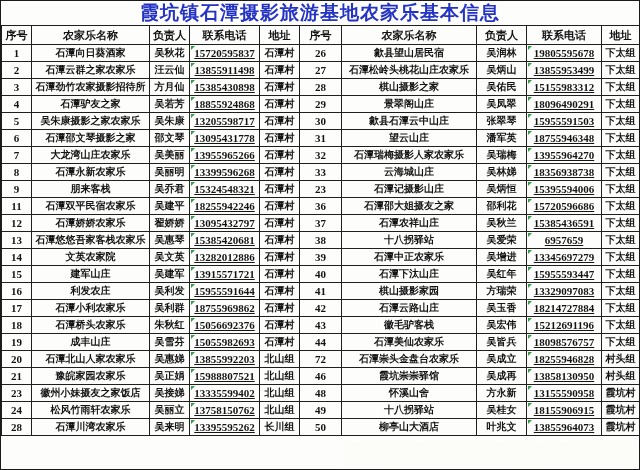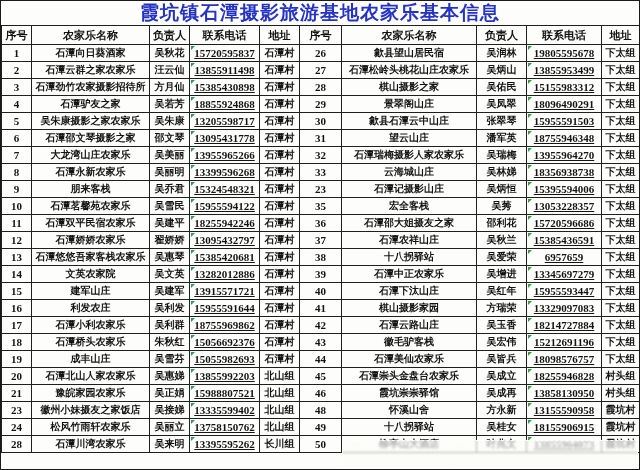--- a/index.html
+++ b/index.html
@@ -160,32 +160,20 @@
             <td class="cn">吴乔君</td>
             <td class="num phone">15324548321<span class="flag"></span></td>
             <td class="cn">石潭村</td>
             <td class="num">23</td>
             <td class="cn">石潭记摄影山庄</td>
             <td class="cn">吴炳恒</td>
             <td class="num phone">15395594006<span class="flag"></span></td>
             <td class="cn">下太组</td>
           </tr>
           <tr>
-            <td class="num">10</td>
-            <td class="cn">石潭茗馨苑农家乐</td>
-            <td class="cn">吴雪民</td>
-            <td class="num phone">15955594122<span class="flag"></span></td>
-            <td class="cn">石潭村</td>
-            <td class="num">35</td>
-            <td class="cn">宏全客栈</td>
-            <td class="cn">吴莠</td>
-            <td class="num phone">13053228357<span class="flag"></span></td>
-            <td class="cn">下太组</td>
-          </tr>
-          <tr>
             <td class="num">11</td>
             <td class="cn">石潭双平民宿农家乐</td>
             <td class="cn">吴建平</td>
             <td class="num phone">18255942246<span class="flag"></span></td>
             <td class="cn">石潭村</td>
             <td class="num">36</td>
             <td class="cn">石潭邵大姐摄友之家</td>
             <td class="cn">邵利花</td>
             <td class="num phone">15720596686<span class="flag"></span></td>
             <td class="cn">下太组</td>
@@ -285,21 +273,21 @@
             <td class="cn">吴皆兵</td>
             <td class="num phone">18098576757<span class="flag"></span></td>
             <td class="cn">下太组</td>
           </tr>
           <tr>
             <td class="num">20</td>
             <td class="cn">石潭北山人家农家乐</td>
             <td class="cn">吴惠娣</td>
             <td class="num phone">13855992203<span class="flag"></span></td>
             <td class="cn">北山组</td>
-            <td class="num">45</td>
+            <td class="num">72</td>
             <td class="cn">石潭崇头金盘台农家乐</td>
             <td class="cn">吴成立</td>
             <td class="num phone">18255946828<span class="flag"></span></td>
             <td class="cn">村头组</td>
           </tr>
           <tr>
             <td class="num">21</td>
             <td class="cn">豫皖家园农家乐</td>
             <td class="cn">吴正娟</td>
             <td class="num phone">15988807521<span class="flag"></span></td>

